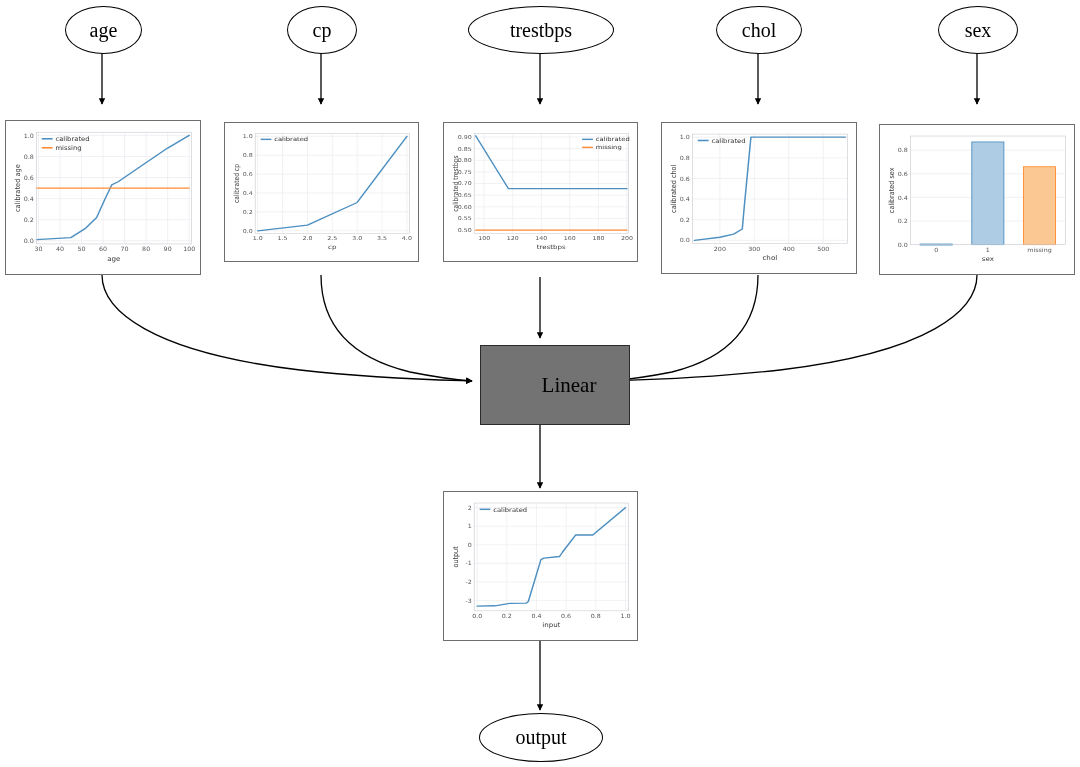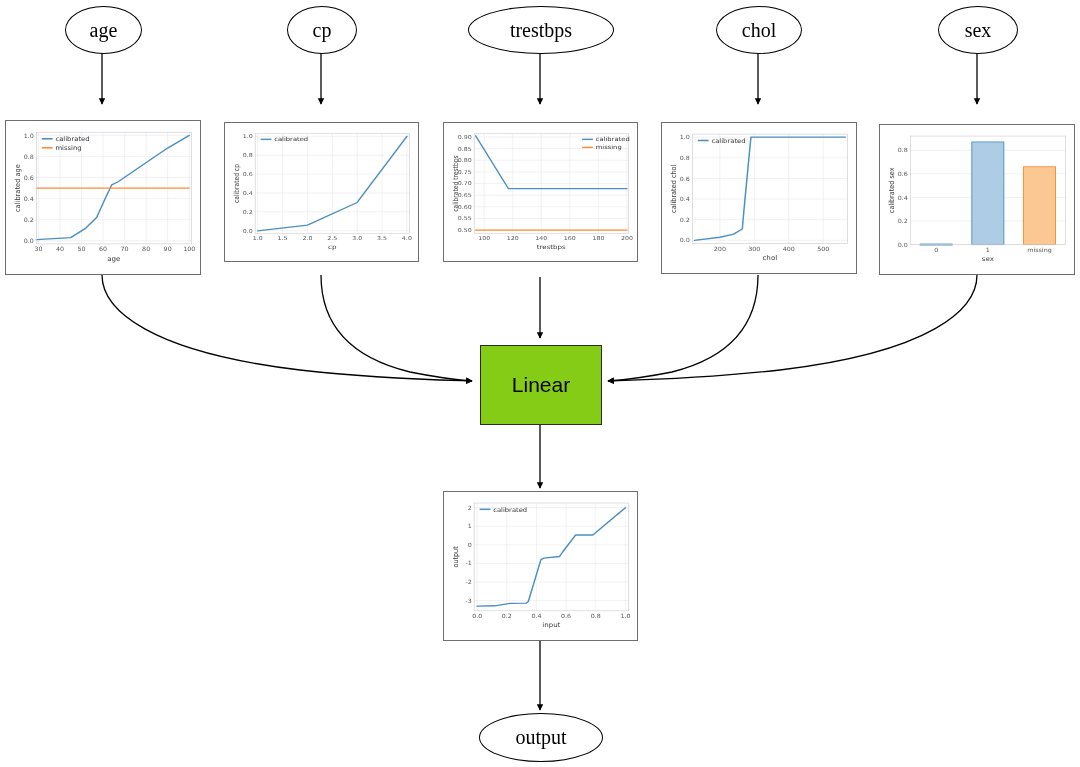--- a/index.html
+++ b/index.html
@@ -5,22 +5,22 @@
   html,body{margin:0;padding:0;background:#ffffff;}
   body{width:1080px;height:767px;position:relative;overflow:hidden;
        font-family:"Liberation Serif",serif;}
   .canvas{position:absolute;inset:0;text-align:center;}
   svg.edges{position:absolute;left:0;top:0;width:1080px;height:767px;pointer-events:none;}
 
   .node-ellipse{position:absolute;display:flex;align-items:center;justify-content:center;
       border:1.2px solid #000;border-radius:50%;background:#fff;
       font-family:"Liberation Serif",serif;font-size:20px;color:#000;}
   .node-box{position:absolute;display:flex;align-items:center;justify-content:center;
-      border:1.3px solid #2b2b2b;background:#84cc16;
-      font-family:Liberation Sans, sans-serif;font-size:21px;color:#000;}
+      border:1.3px solid #2b2b2b;background:#737373;
+      font-family:Liberation Serif, serif;font-size:21px;color:#000;padding-left:28px;}
 
   .panel{position:absolute;background:#ffffff;border:1.6px solid #6e6e6e;box-sizing:border-box;}
   .plot-wrap{position:absolute;inset:4px;}
   svg.plot{width:100%;height:100%;display:block;}
   .tick{font-family:"DejaVu Sans",sans-serif;fill:#555;font-size:4.1px;}
   .axtitle{font-family:"DejaVu Sans",sans-serif;fill:#3a3a3a;font-size:4.6px;}
   .legtext{font-family:"DejaVu Sans",sans-serif;fill:#333;font-size:4.4px;}
   .grid{stroke:#e8e8ee;stroke-width:0.4;}
 </style>
 </head>

